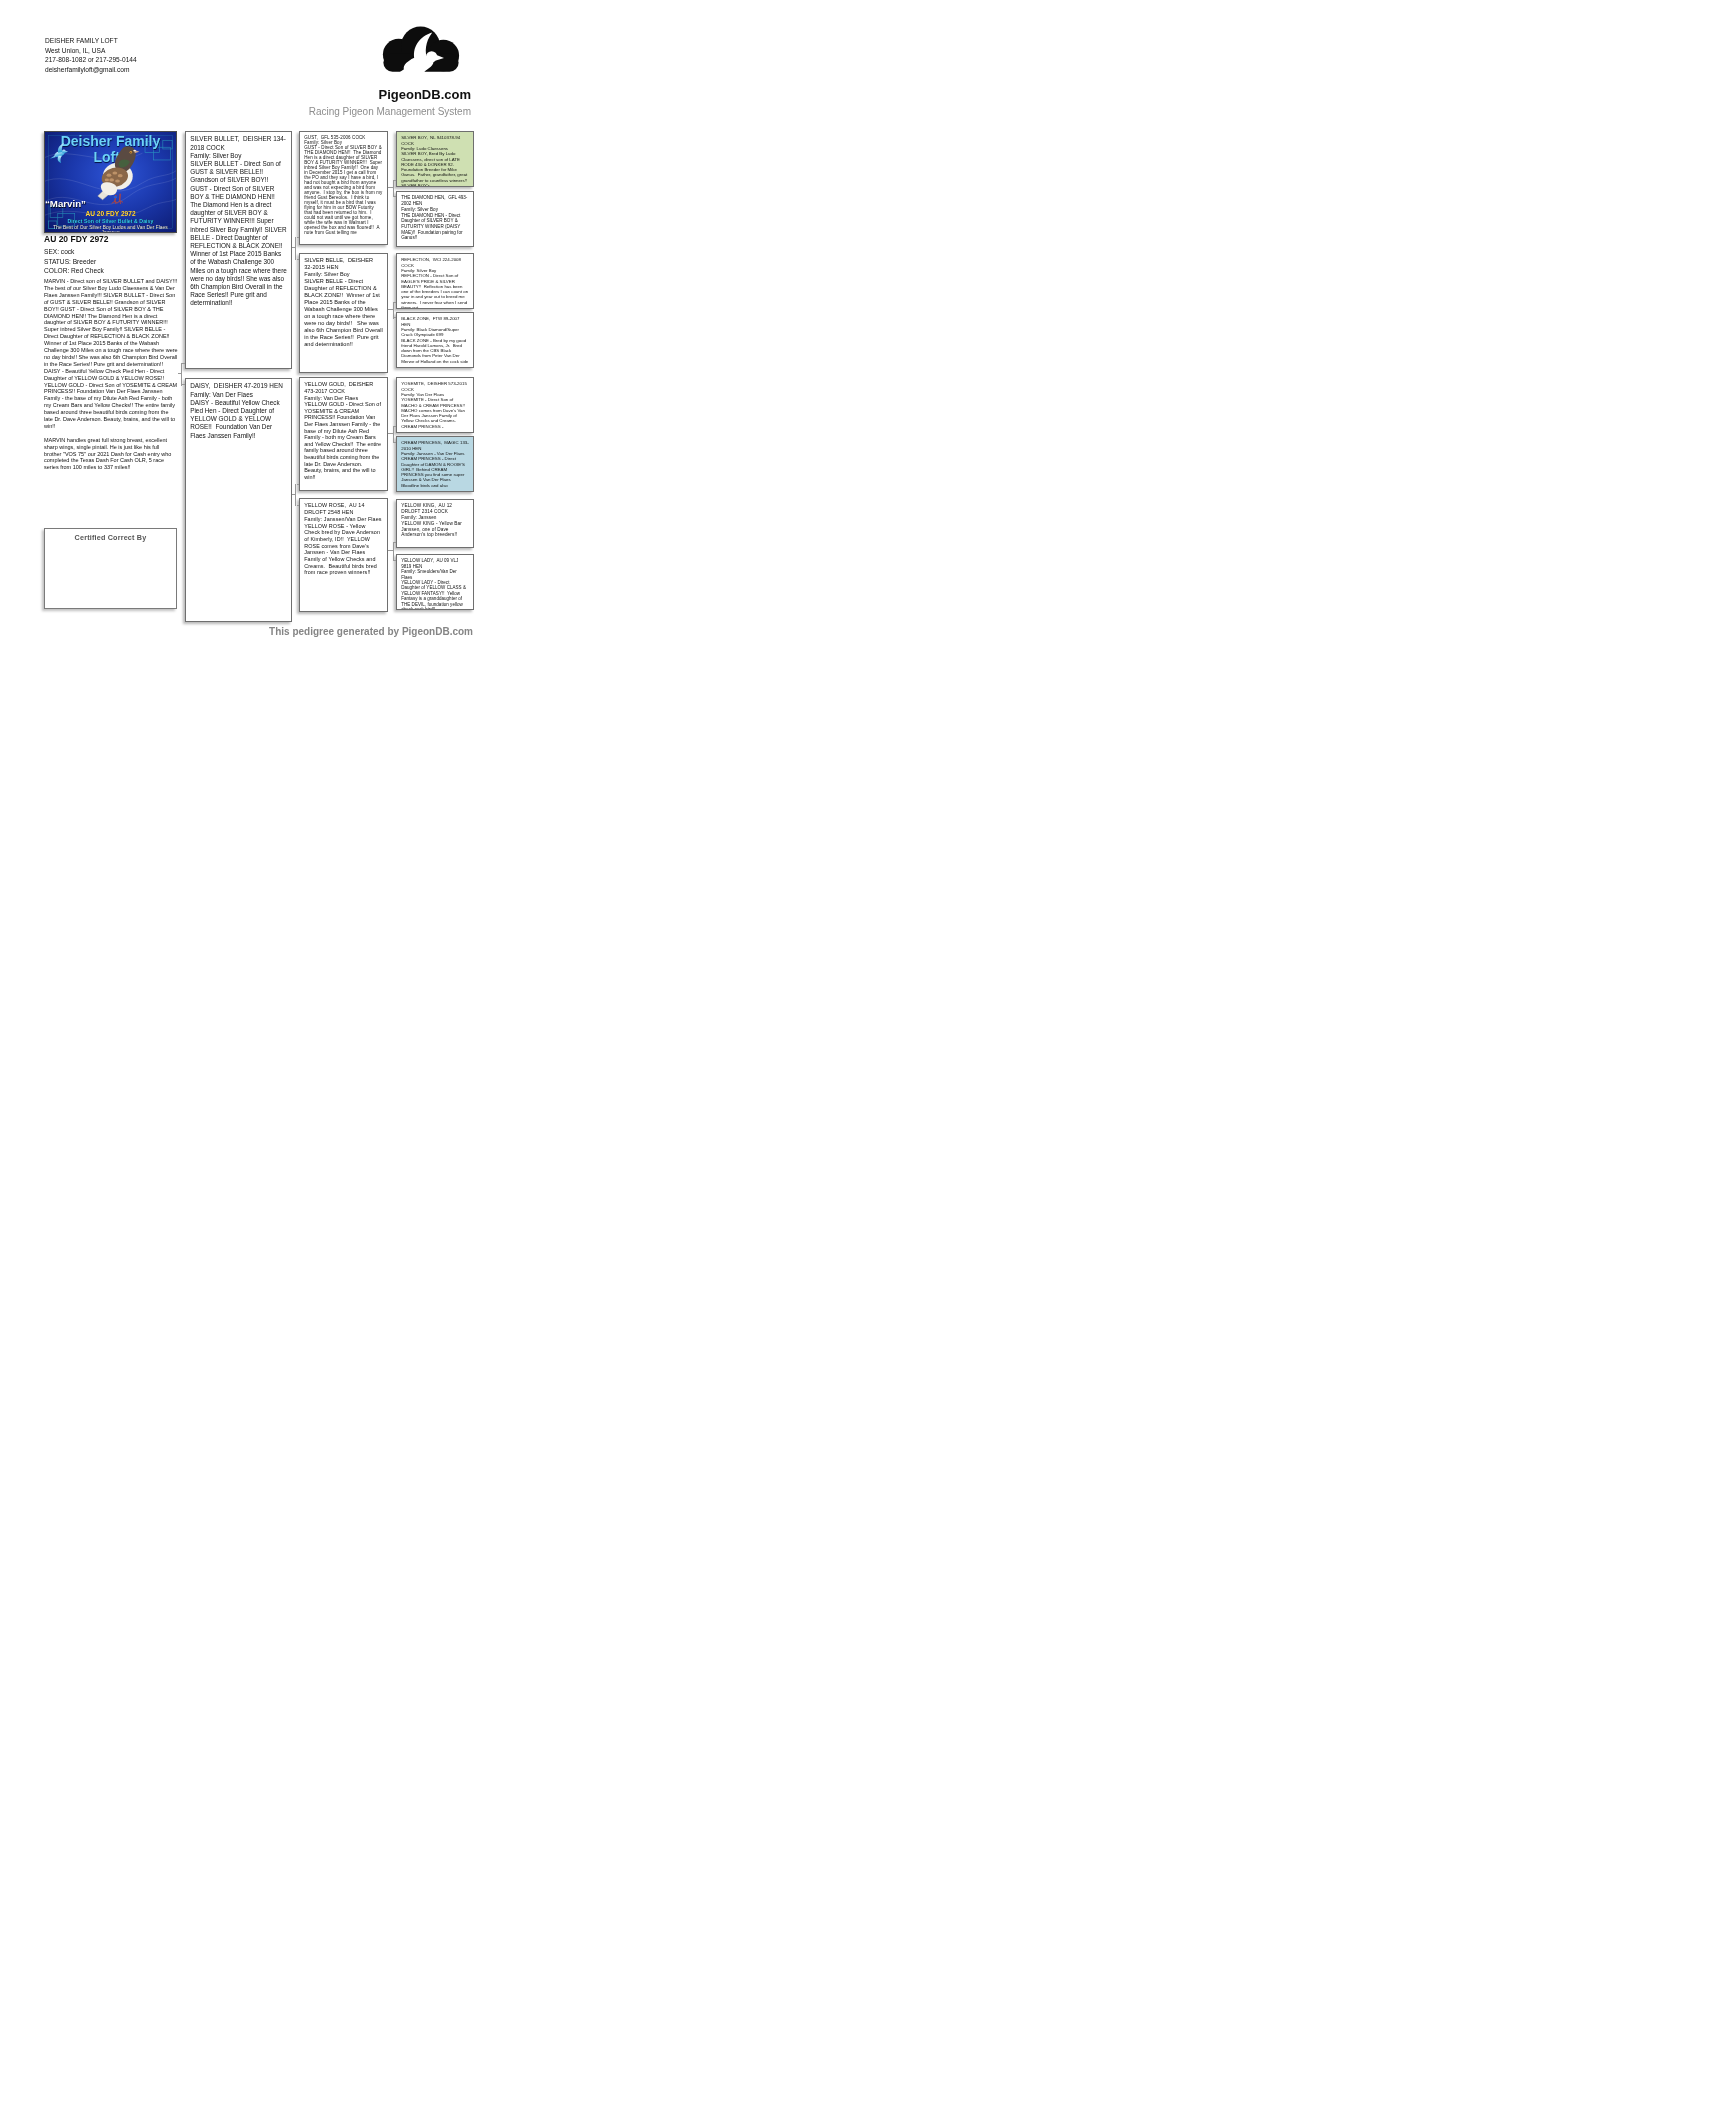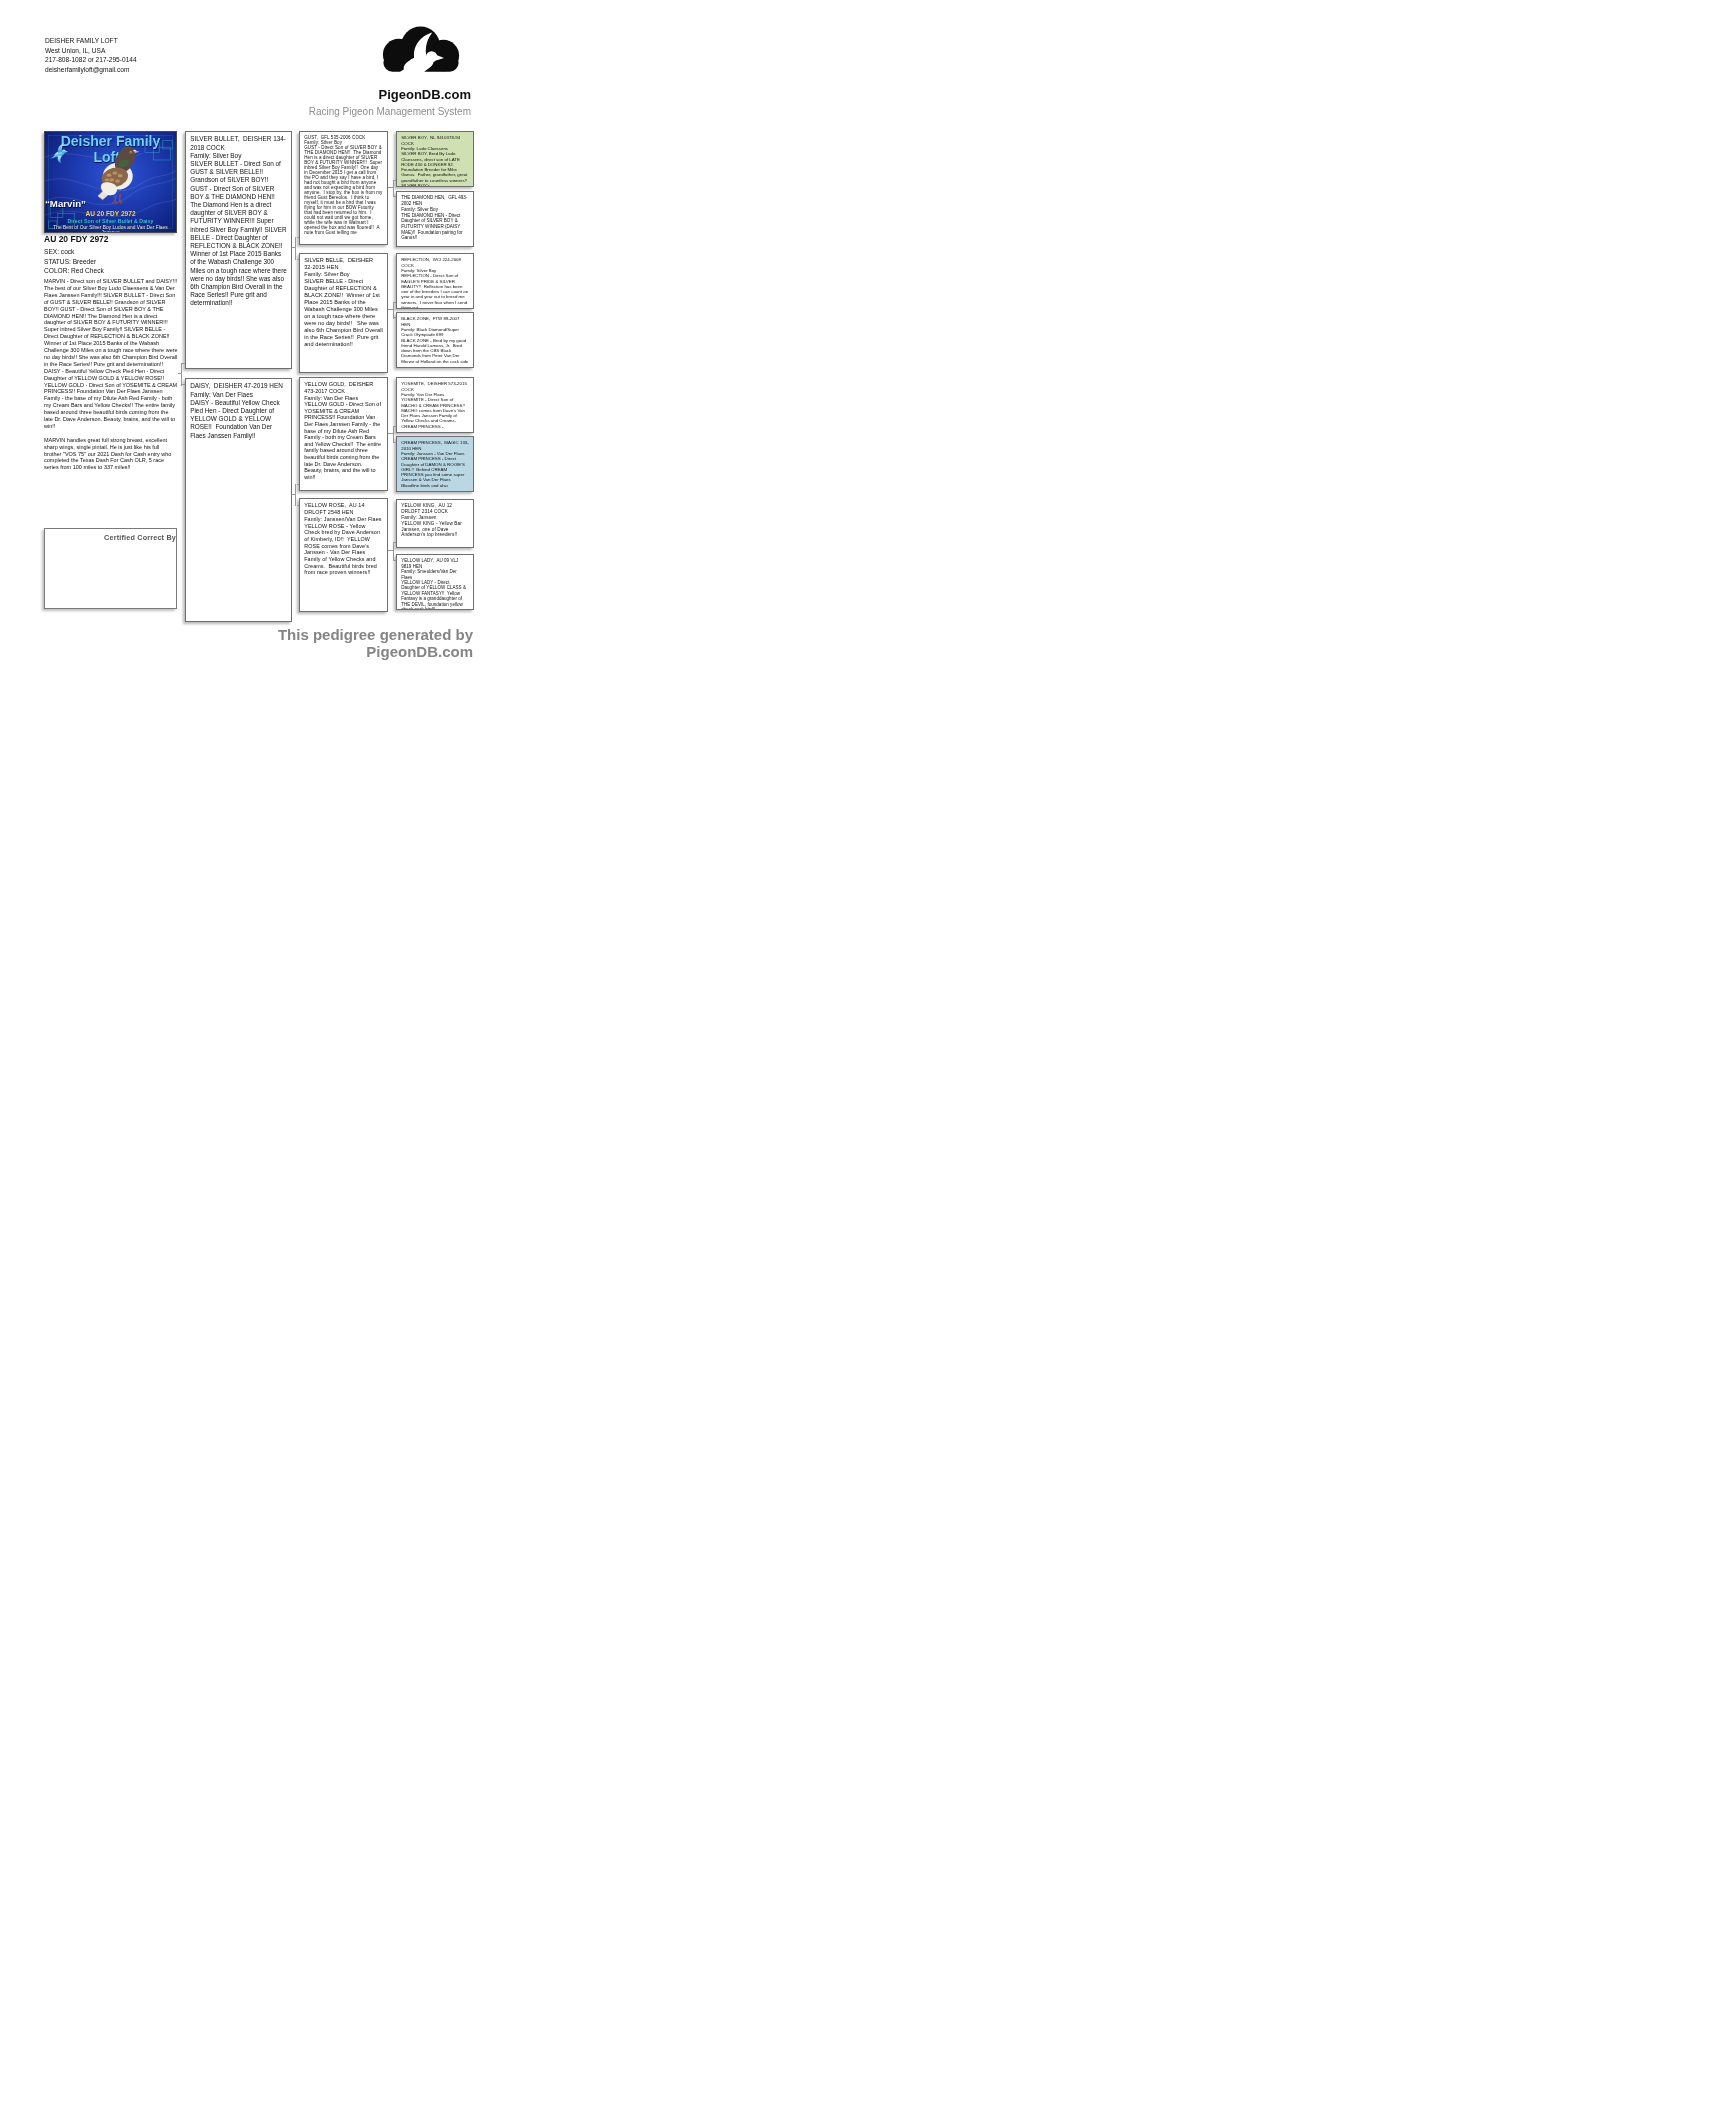--- a/index.html
+++ b/index.html
@@ -26,21 +26,21 @@
         color:#35c6f0;text-shadow:0.4px 0.4px 0.4px #022;}
   .card-sub2{position:absolute;left:0;top:93px;width:100%;text-align:center;font-size:4.9px;color:#f4f4f4;
         text-shadow:0.4px 0.4px 0.4px #000;}
   
   #subject{left:44px;top:234px;width:134px;}
   #subject .band{font-size:8.5px;font-weight:bold;margin-bottom:3.4px;}
   #subject .meta{font-size:6.6px;line-height:9.5px;}
   #subject .desc{font-size:5.5px;line-height:6.9px;margin-top:2.1px;}
   #subject .desc2{font-size:5.5px;line-height:6.9px;margin-top:6.8px;}
   #certified{left:44px;top:528px;width:133px;height:81px;border:0.8px solid #7a7a7a;box-sizing:border-box;
-        background:#fff;text-align:right;padding-top:4.2px;font-size:7.2px;color:#555;font-weight:600;
+        background:#fff;text-align:center;padding-top:4.2px;font-size:7.2px;color:#555;font-weight:600;
         letter-spacing:0.2px;box-shadow:-1.7px 1.7px 2.5px rgba(0,0,0,.25);}
   
   .box{position:absolute;box-sizing:border-box;border:0.8px solid #6f6f6f;background:#fff;padding:3.4px 4.2px;
        overflow:hidden;box-shadow:-1.7px 1.7px 2.5px rgba(0,0,0,.28);}
   .box .t{display:block;}
   #b-silverbullet{left:185px;top:131px;width:107px;height:238px;font-size:6.4px;line-height:8.2px;}
   #b-daisy{left:185px;top:378px;width:107px;height:244px;font-size:6.4px;line-height:8.2px;}
   #b-gust{left:299px;top:131px;width:89px;height:114px;font-size:4.5px;line-height:5px;letter-spacing:0.1px;}
   #b-silverbelle{left:299px;top:253px;width:89px;height:120px;font-size:5.6px;line-height:7px;letter-spacing:0.04px;}
   #b-yellowgold{left:299px;top:377px;width:89px;height:114px;font-size:5.5px;line-height:6.6px;}
@@ -49,21 +49,21 @@
   #b-diamondhen{left:396px;top:191px;width:78px;height:56px;font-size:4.6px;line-height:5.7px;}
   #b-reflection{left:396px;top:253px;width:78px;height:56px;font-size:4.4px;line-height:5.3px;}
   #b-blackzone{left:396px;top:312px;width:78px;height:56px;font-size:4.4px;line-height:5.3px;}
   #b-yosemite{left:396px;top:377px;width:78px;height:56px;font-size:4.4px;line-height:5.3px;}
   #b-creamprincess{left:396px;top:436px;width:78px;height:56px;font-size:4.4px;line-height:5.3px;background:#b9d8e3;}
   #b-yellowking{left:396px;top:499px;width:78px;height:49px;font-size:4.7px;line-height:5.8px;letter-spacing:0.1px;}
   #b-yellowlady{left:396px;top:554px;width:78px;height:56px;font-size:4.5px;line-height:5.4px;letter-spacing:0.04px;}
   
   .cn{position:absolute;background:#989898;}
   
-  #footer{left:212px;top:626px;width:261px;text-align:right;font-size:15px;font-weight:bold;color:#858585;}
+  #footer{left:212px;top:626px;width:261px;text-align:right;font-size:10px;font-weight:bold;color:#858585;}
 </style>
 </head>
 <body>
 
 <div id="page">
 
   <div class="abs" id="contact">
     <div class="t">DEISHER FAMILY LOFT</div>
     <div class="t">West Union, IL, USA</div>
     <div class="t">217-808-1082 or 217-295-0144</div>

